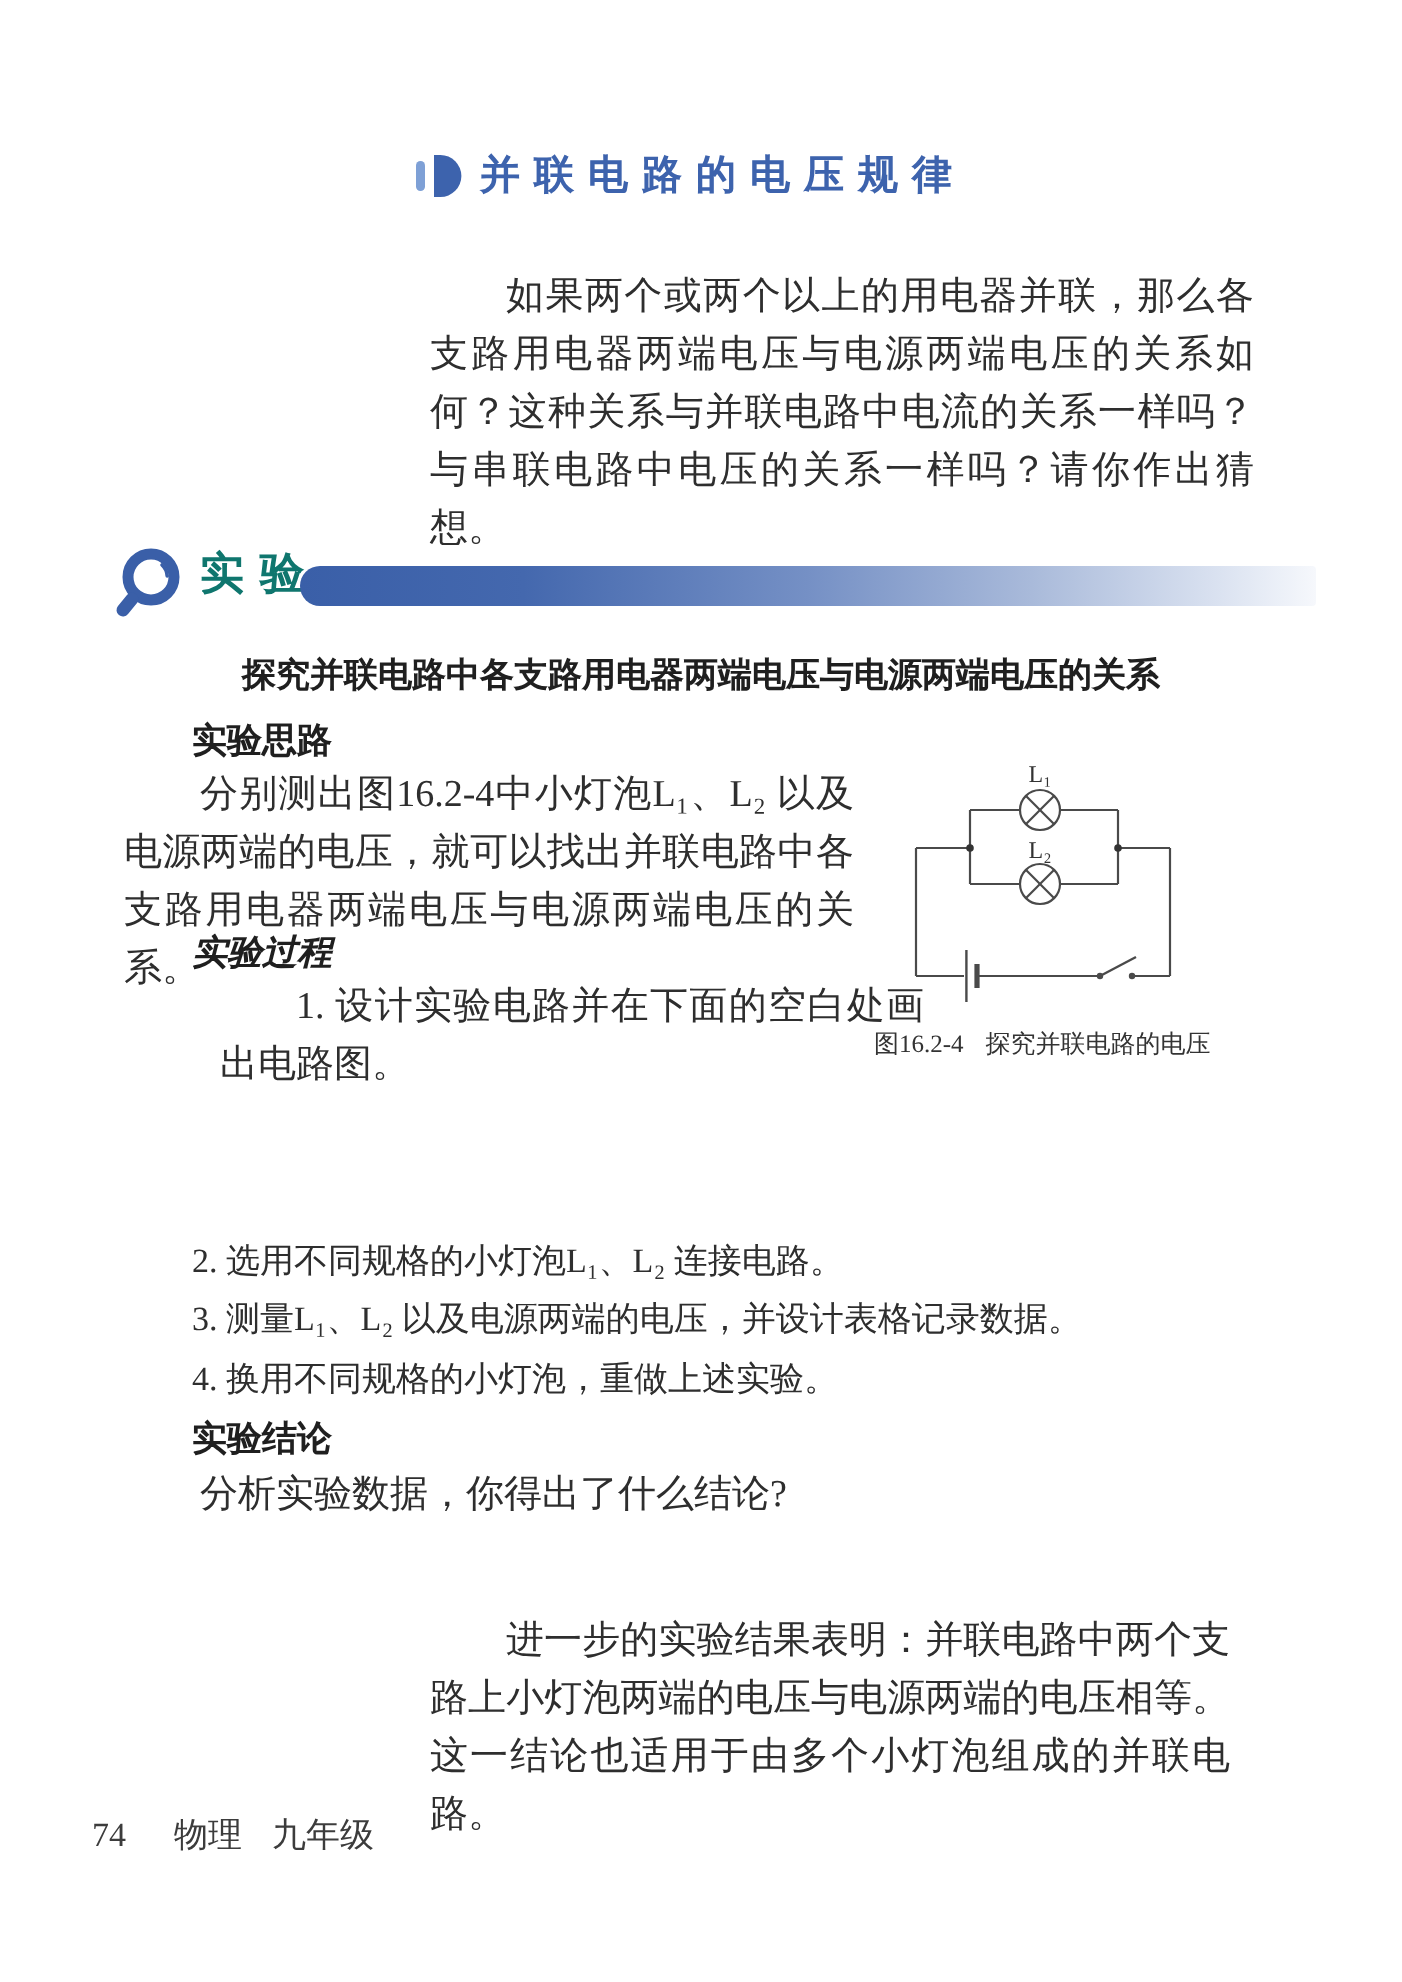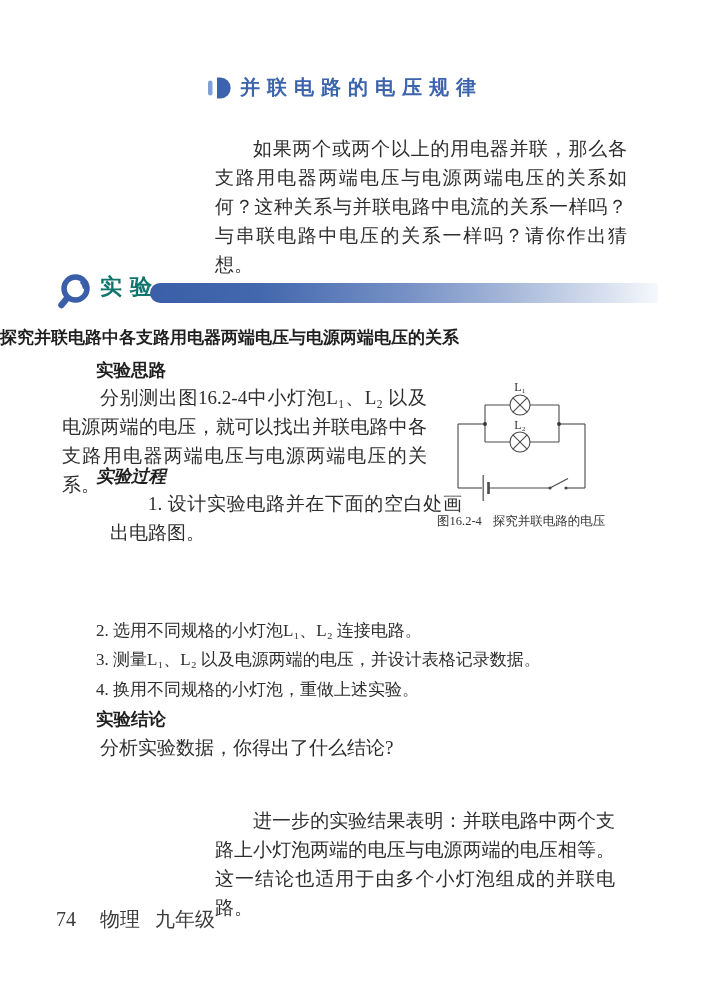--- a/index.html
+++ b/index.html
@@ -27,41 +27,41 @@
   .banner-label{
     top:272px;left:100px;font-family:"Liberation Sans",sans-serif;font-weight:bold;
     font-size:22px;letter-spacing:8px;color:#0f766e;white-space:nowrap;
   }
   .banner-bar{
     top:283px;left:150px;width:508px;height:20px;
     background:linear-gradient(90deg,#3a5fa8 0%,#4468ae 22%,#7590c5 50%,#a9bada 72%,#d9e1f0 90%,#f6f8fc 100%);
     border-radius:10px 2px 2px 10px;
   }
   .exp-title{
-    top:326px;left:0;width:701px;text-align:left;
+    top:326px;left:0;width:701px;text-align:center;
     font-family:"Liberation Sans",sans-serif;font-weight:bold;font-size:17px;color:#1f1f1f;
   }
   .sec-heading{
     font-family:"Liberation Sans",sans-serif;font-weight:bold;
     font-size:17.5px;color:#1f1f1f;white-space:nowrap;
   }
   .h-idea{top:358px;left:96px;}
   .h-process{top:464px;left:96px;font-style:italic;}
   .h-conclusion{top:707px;left:96px;}
   .idea-para{top:383px;left:62px;width:365px;}
   .step1-para{top:489px;left:62px;width:352px;margin-left:48px;}
   .steps{top:616px;left:62px;width:566px;}
   .steps p{margin:0;line-height:29.4px;font-size:17px;text-indent:2em;text-align:left;}
   .conclusion-q{top:733px;left:62px;width:420px;text-align:left;}
   
   .figure{top:366px;left:437px;width:190px;}
   .fig-caption{font-size:12.5px;color:#333;margin-top:3px;white-space:nowrap;}
   .fig-caption .cap-text{margin-left:11px;}
   
-  .footer{top:906px;left:56px;font-size:20px;color:#3c3c3c;white-space:nowrap;}
+  .footer{top:906px;left:46px;font-size:17px;color:#3c3c3c;white-space:nowrap;}
   .footer .subject{margin-left:24px;}
   .footer .grade{margin-left:15px;}
 </style>
 </head>
 <body>
 
 <div class="page">
 
   <div class="abs lesson-header">
     <svg width="27" height="24" viewBox="0 0 27 24">

